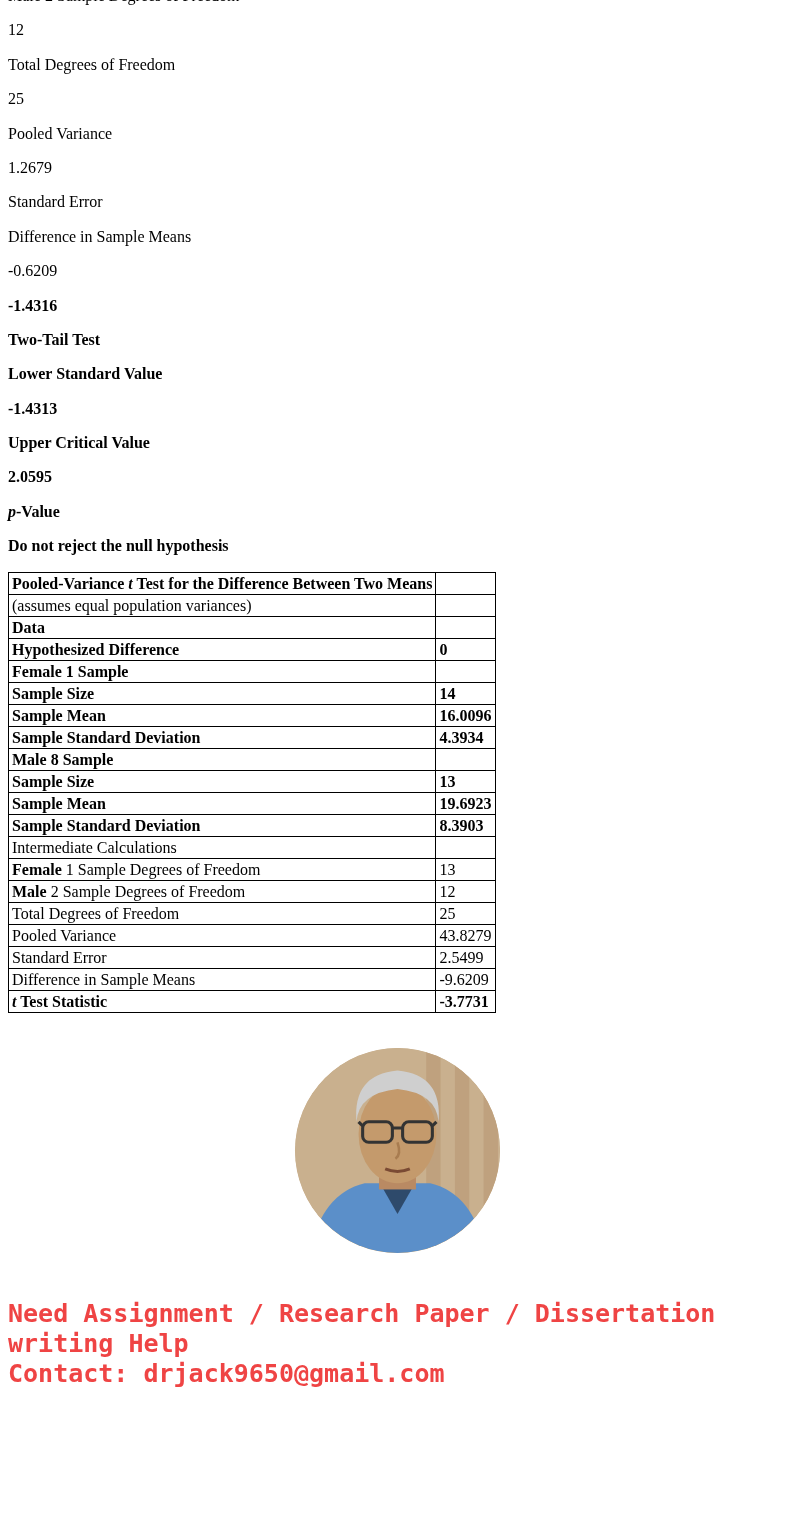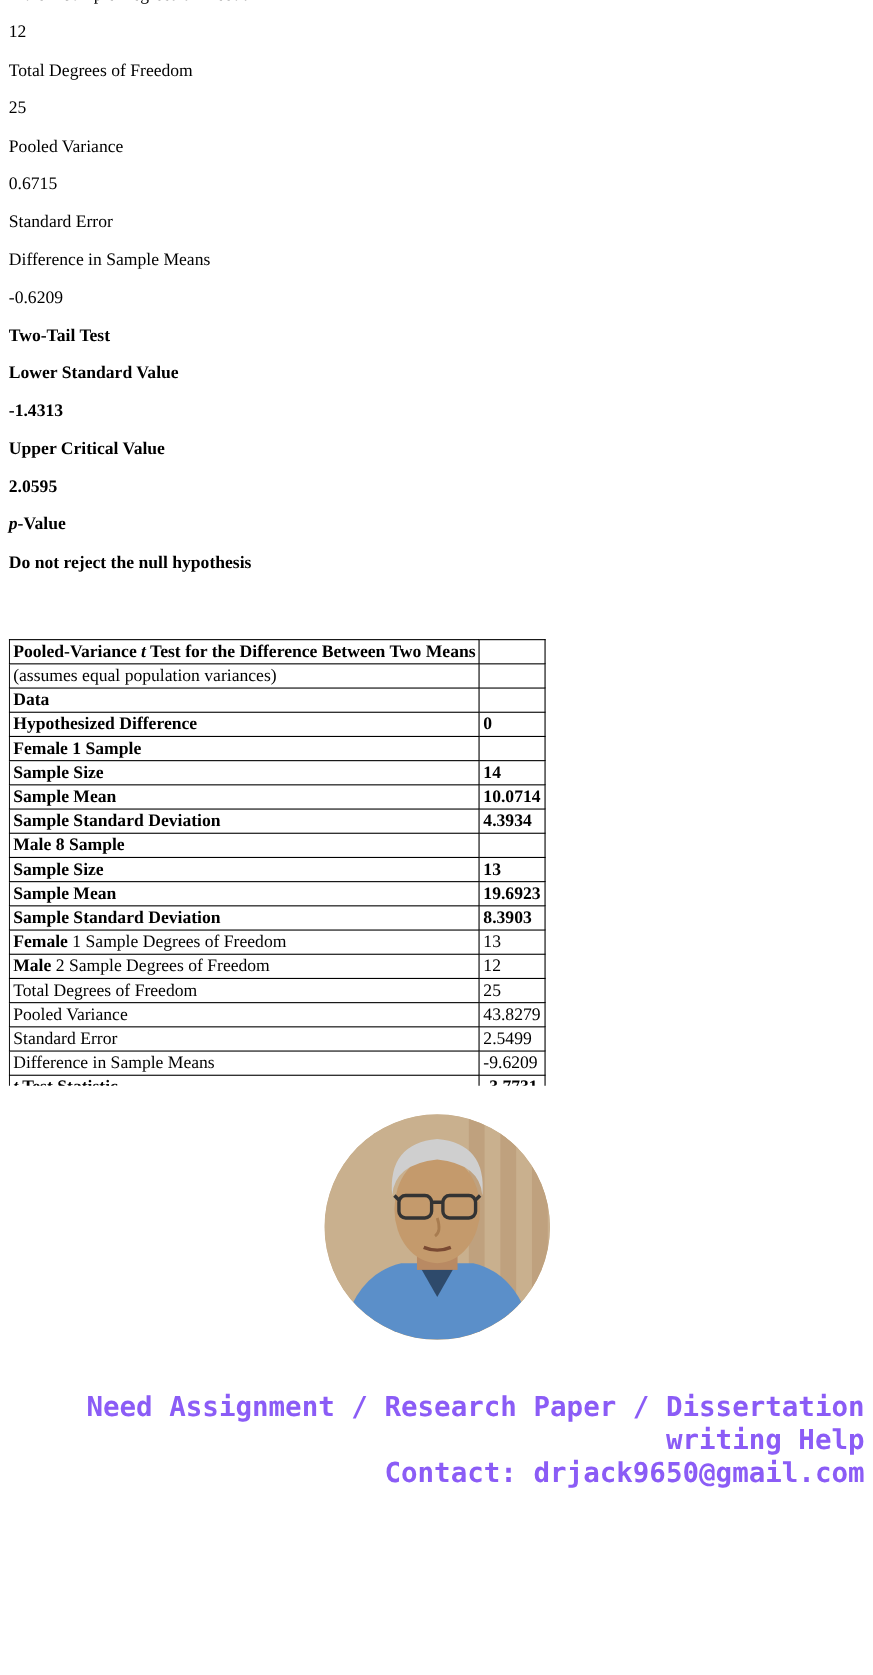--- a/index.html
+++ b/index.html
@@ -11,59 +11,60 @@
   .page { padding: 0 8px; }
 
   
   p.doc-line { margin: 16px 0; font-size: 16px; line-height: 1.15; }
   p.doc-line.partial { margin-top: -13px; }
   .b { font-weight: bold; }
   .i { font-style: italic; }
 
   
   .table-clip { height: 450px; overflow: hidden; margin-top: 16px; }
-  table.stats { border-collapse: collapse; table-layout: fixed; margin-top: 44px; }
+  table.stats { border-collapse: collapse; table-layout: fixed; }
   table.stats td {
     border: 1px solid #000; font-size: 16px; line-height: 21px;
     padding: 0 3px; height: 22px; white-space: nowrap;
     overflow: hidden; vertical-align: middle;
   }
   td.label-col { width: 424px; }
   td.value-col { width: 60px; }
 
   
   .avatar-wrap { display: flex; justify-content: center; margin-top: 26px; }
   .avatar-circle {
     width: 205px; height: 205px; border-radius: 50%; overflow: hidden;
     background: #c9b08e;
   }
   .avatar-circle svg { display: block; width: 100%; height: 100%; }
 
   
   .banner {
-    margin-top: 46px; text-align: right;
+    margin-top: 46px; text-align: left;
     font-family: "DejaVu Sans Mono", monospace;
-    font-weight: bold; font-size: 25px; line-height: 30px; color: #8b5cf6;
+    font-weight: bold; font-size: 25px; line-height: 30px; color: #ef4444;
   }
 </style>
 </head>
 <body>
 
 <div class="page">
 
   <div id="paragraphs">
       <p class="doc-line partial"><span>Male 2 Sample Degrees of Freedom</span></p>
       <p class="doc-line"><span>12</span></p>
       <p class="doc-line"><span>Total Degrees of Freedom</span></p>
       <p class="doc-line"><span>25</span></p>
       <p class="doc-line"><span>Pooled Variance</span></p>
-      <p class="doc-line"><span>0.6715</span></p>
+      <p class="doc-line"><span>1.2679</span></p>
       <p class="doc-line"><span>Standard Error</span></p>
       <p class="doc-line"><span>Difference in Sample Means</span></p>
       <p class="doc-line"><span>-0.6209</span></p>
+      <p class="doc-line"><span class="b">-1.4316</span></p>
       <p class="doc-line"><span class="b">Two-Tail Test</span></p>
       <p class="doc-line"><span class="b">Lower Standard Value</span></p>
       <p class="doc-line"><span class="b">-1.4313</span></p>
       <p class="doc-line"><span class="b">Upper Critical Value</span></p>
       <p class="doc-line"><span class="b">2.0595</span></p>
       <p class="doc-line"><span class="b i">p</span><span class="b">-Value</span></p>
       <p class="doc-line"><span class="b">Do not reject the null hypothesis</span></p>
     </div>
 
   <div class="table-clip">
@@ -88,41 +89,45 @@
           <tr>
             <td class="label-col"><span class="b">Female 1 Sample</span></td>
             <td class="value-col"></td>
           </tr>
           <tr>
             <td class="label-col"><span class="b">Sample Size</span></td>
             <td class="value-col"><span class="b">14</span></td>
           </tr>
           <tr>
             <td class="label-col"><span class="b">Sample Mean</span></td>
-            <td class="value-col"><span class="b">10.0714</span></td>
+            <td class="value-col"><span class="b">16.0096</span></td>
           </tr>
           <tr>
             <td class="label-col"><span class="b">Sample Standard Deviation</span></td>
             <td class="value-col"><span class="b">4.3934</span></td>
           </tr>
           <tr>
             <td class="label-col"><span class="b">Male 8 Sample</span></td>
             <td class="value-col"></td>
           </tr>
           <tr>
             <td class="label-col"><span class="b">Sample Size</span></td>
             <td class="value-col"><span class="b">13</span></td>
           </tr>
           <tr>
             <td class="label-col"><span class="b">Sample Mean</span></td>
             <td class="value-col"><span class="b">19.6923</span></td>
           </tr>
           <tr>
             <td class="label-col"><span class="b">Sample Standard Deviation</span></td>
             <td class="value-col"><span class="b">8.3903</span></td>
+          </tr>
+          <tr>
+            <td class="label-col"><span>Intermediate Calculations</span></td>
+            <td class="value-col"></td>
           </tr>
           <tr>
             <td class="label-col"><span class="b">Female</span><span> 1 Sample Degrees of Freedom</span></td>
             <td class="value-col"><span>13</span></td>
           </tr>
           <tr>
             <td class="label-col"><span class="b">Male</span><span> 2 Sample Degrees of Freedom</span></td>
             <td class="value-col"><span>12</span></td>
           </tr>
           <tr>

